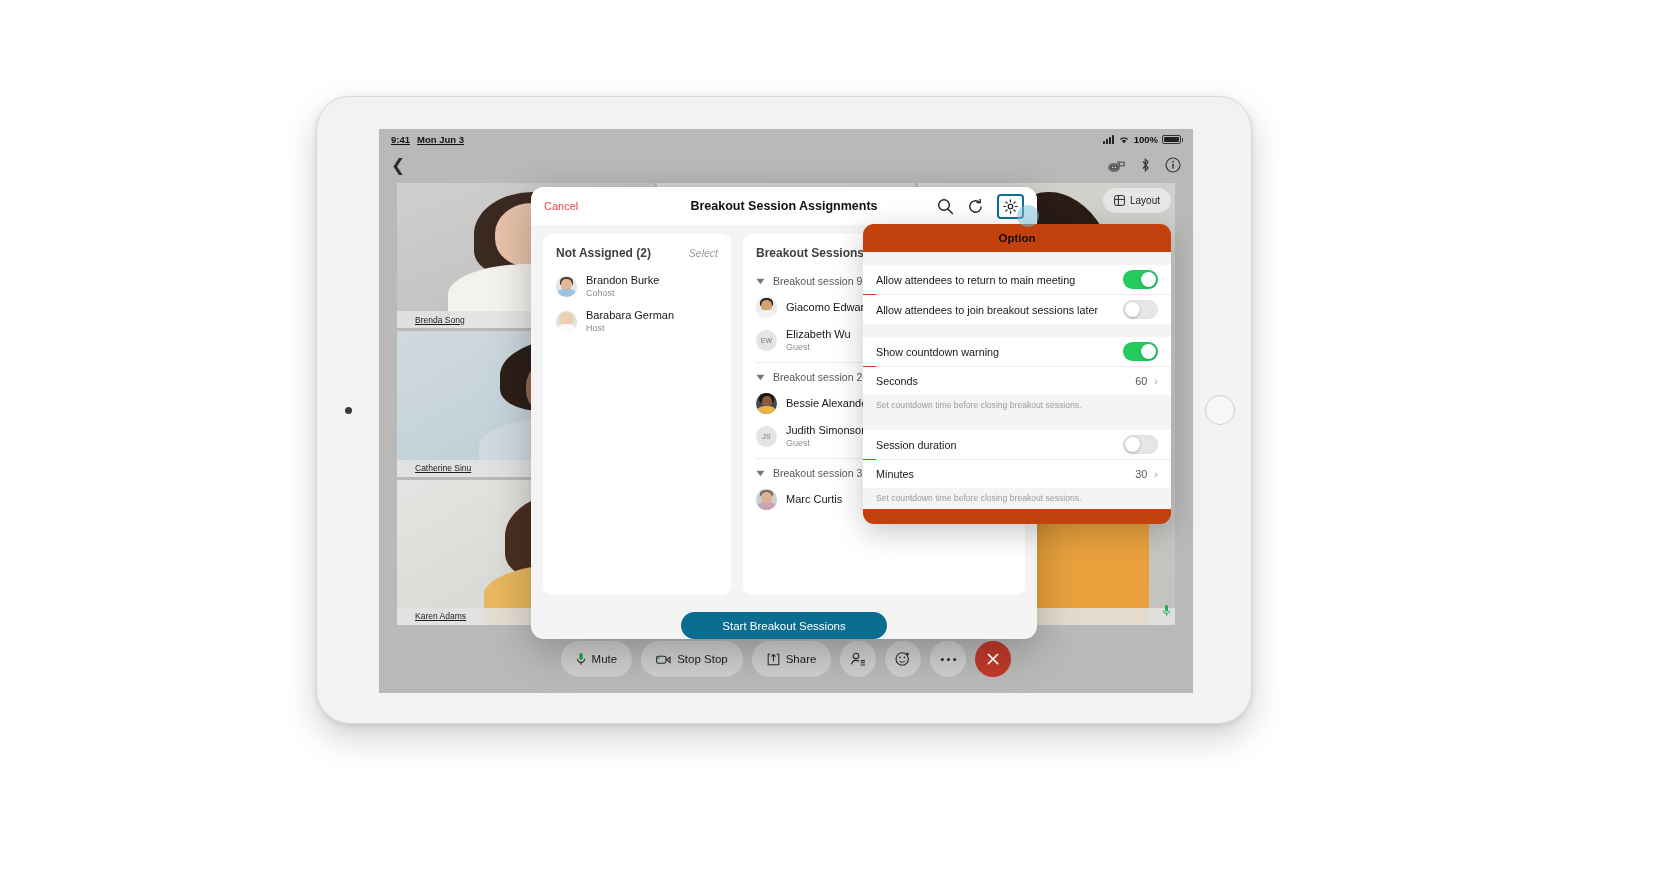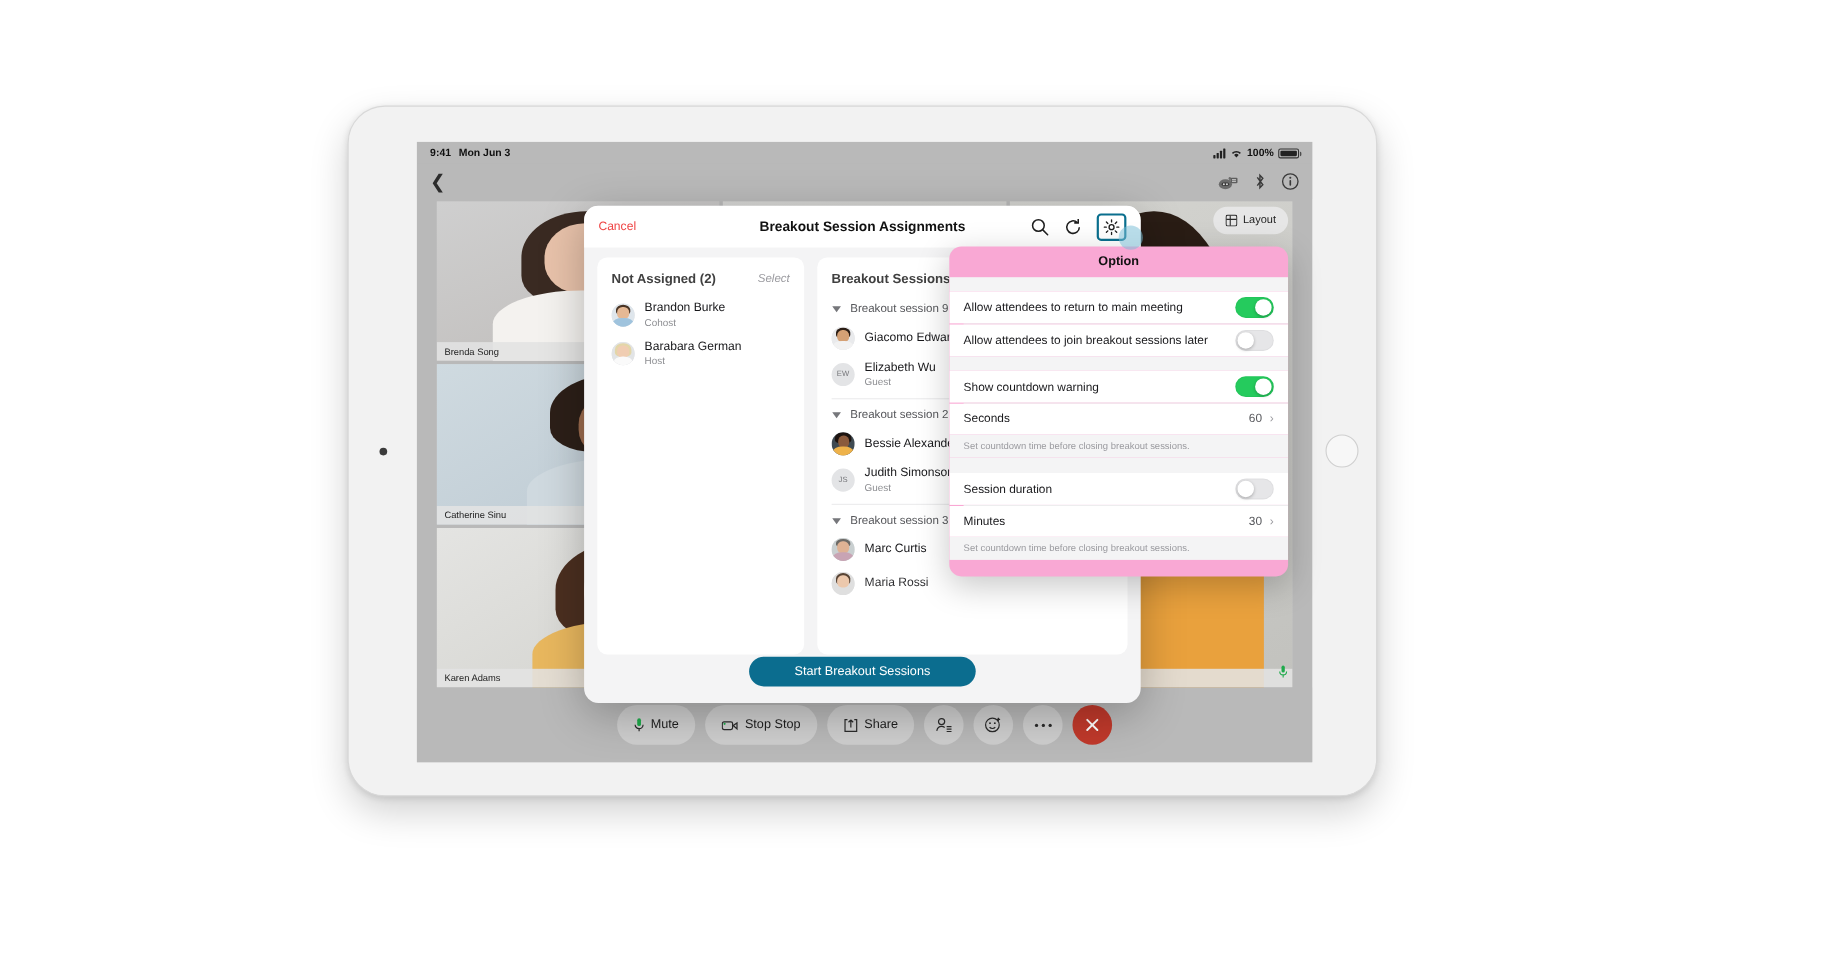--- a/index.html
+++ b/index.html
@@ -41,21 +41,21 @@
   }
 
   
   #statusbar {
     position: absolute; left: 0; top: 0; width: 100%; height: 20px;
     display: flex; align-items: center;
     padding: 0 12px;
     font-size: 9.5px; color: #111; font-weight: bold;
     background: #b9b9b9;
   }
-  #statusbar .left { display: flex; gap: 7px; }
+  #statusbar .left { display: flex; gap: 7px; text-decoration: underline; }
   #statusbar .right { margin-left: auto; display: flex; align-items: center; gap: 4px; }
   .bars { display: inline-flex; align-items: flex-end; gap: 1px; height: 9px; }
   .bars i { display: block; width: 2px; background: #222; border-radius: .5px; }
   .bars i:nth-child(1){height:3px}.bars i:nth-child(2){height:5px}
   .bars i:nth-child(3){height:7px}.bars i:nth-child(4){height:9px}
   .battery {
     width: 19px; height: 9px; border: 1px solid #333; border-radius: 2px;
     position: relative; padding: 1px;
   }
   .battery::after{content:"";position:absolute;right:-3px;top:2.5px;width:1.5px;height:4px;background:#333;border-radius:0 1px 1px 0;}
@@ -74,21 +74,21 @@
   #videogrid {
     position: absolute; left: 18px; top: 54px;
     width: 778px; height: 442px;
     display: flex; gap: 3px;
   }
   .vcol { flex: 1; display: flex; flex-direction: column; gap: 3px; }
   .vtile { position: relative; flex: 1; overflow: hidden; background: #c4c4c4; }
   .vname {
     position: absolute; left: 0; right: 0; bottom: 0; height: 17px;
     background: rgba(226,226,226,.88);
-    font-size: 8.5px; color: #1c1c1c; display: flex; align-items: center; padding-left: 7px;
+    font-size: 8.5px; color: #1c1c1c; display: flex; align-items: center; padding-left: 18px; text-decoration: underline;
   }
   .ph { position: absolute; inset: 0; }
   .ph .bg { position: absolute; inset: 0; }
   .ph .head { position: absolute; border-radius: 48% 48% 44% 44%; }
   .ph .hair { position: absolute; border-radius: 50% 50% 30% 30%; }
   .ph .body { position: absolute; border-radius: 46% 46% 0 0; }
 
   
   #controlbar {
     position: absolute; left: 0; bottom: 0; width: 100%; height: 68px;
@@ -158,34 +158,34 @@
   .pname { font-size: 11px; color: #17171a; line-height: 1.25; white-space: nowrap; }
   .prole { font-size: 9px; color: #8d8e92; line-height: 1.25; }
 
   .sess-row { display: flex; align-items: center; gap: 8px; padding: 6px 13px 5px 13px; }
   .sess-row .chev { font-size: 9px; color: #76777b; transform: scaleX(1.5); }
   .sess-row .slabel { font-size: 10.5px; color: #56575b; white-space: nowrap; }
   .divider { height: 1px; background: #ececed; margin: 4px 13px 2px 13px; }
 
   #modal-foot {
     position: absolute; left: 0; bottom: 0; width: 100%; height: 70px;
-    display: flex; align-items: center; justify-content: center; padding-top: 13px;
+    display: flex; align-items: flex-end; justify-content: center; padding-top: 13px;
   }
   #start-btn {
     width: 206px; height: 27px; border-radius: 14px;
     background: #0b6d8f; color: #fff; font-size: 11.5px;
     display: flex; align-items: center; justify-content: center;
     border: none; cursor: pointer;
   }
 
   
   #option-pop {
     position: absolute;
     left: 863px; top: 224px; width: 308px; height: 300px;
-    background: #f9a8d4; border-radius: 11px;
+    background: #c2410c; border-radius: 11px;
     box-shadow: 0 8px 30px rgba(0,0,0,.22);
     overflow: hidden; z-index: 60;
   }
   #option-pop .pop-title {
     height: 28px; display: flex; align-items: center; justify-content: center;
     font-size: 11.5px; font-weight: bold; color: #111;
   }
   .pop-gap { height: 13px; background: #f4f4f5; }
   .opt-row {
     display: flex; align-items: center; min-height: 28px;
@@ -568,32 +568,20 @@
               <span class="bg" style="background:#c9cfd0"></span>
             <span class="hair" style="left:20%;top:6%;width:60%;height:34%;background:#6d6a66"></span>
             <span class="head" style="left:26%;top:14%;width:48%;height:52%;background:#dfb294"></span>
             <span class="body" style="left:4%;top:64%;width:92%;height:48%;background:#c8a4b4"></span>
           </span>
         </span>
         <span>
             <div class="pname">Marc Curtis</div>
           </span>
       </div>
-      <div class="person" style="opacity:.9">
-        <span class="avatar">
-          <span class="ph">
-              <span class="bg" style="background:#dcdcdc"></span>
-            <span class="hair" style="left:18%;top:4%;width:64%;height:48%;background:#46301f"></span>
-            <span class="head" style="left:26%;top:16%;width:48%;height:50%;background:#ebc3a4"></span>
-          </span>
-        </span>
-        <span>
-            <div class="pname">Maria Rossi</div>
-          </span>
-      </div>
     </div>
   </div>
 
   <div id="modal-foot">
     <button id="start-btn">Start Breakout Sessions</button>
   </div>
 </div>
 
 <div id="option-pop">
   <div class="pop-title">Option</div>

